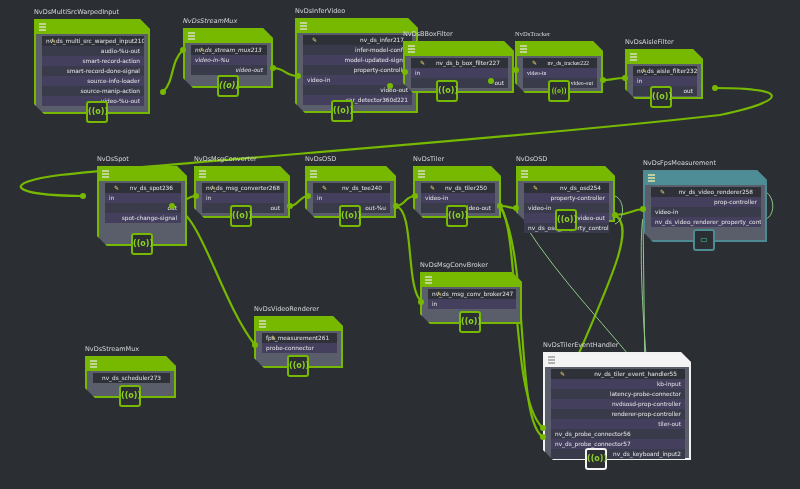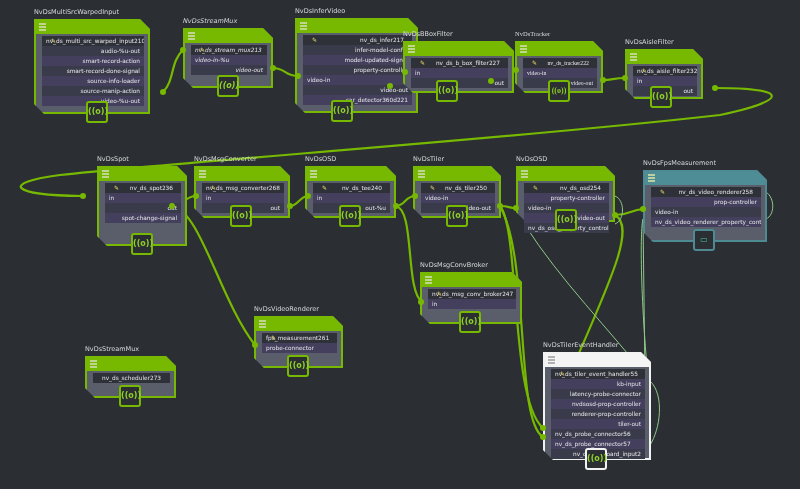--- a/index.html
+++ b/index.html
@@ -291,21 +291,21 @@
       <div class="node-header">
         <div class="grip"></div>
       </div>
     </div>
   <div class="node-inner">
     <div class="row hdr" style="text-align:center;padding-right:4px;"><span>nv_ds_scheduler273</span></div>
   </div>
   <div class="badge" style="left:34px;">((o))</div>
 </div>
 
-<div class="node white" style="left:543px;top:352px;width:108px;height:108px;">
+<div class="node white" style="left:543px;top:352px;width:108px;height:108px;padding-left:40px;">
   <div class="node-title">NvDsTilerEventHandler</div>
   <div class="node-body">
       <div class="node-header">
         <div class="grip" style="background:repeating-linear-gradient(#aaa 0 2px, transparent 2px 3px);"></div>
       </div>
     </div>
   <div class="node-inner">
     <div class="row hdr"><span class="hdr-icon">✎</span><span>nv_ds_tiler_event_handler55</span></div>
     <div class="row right alt">kb-input</div>
     <div class="row right">latency-probe-connector</div>

